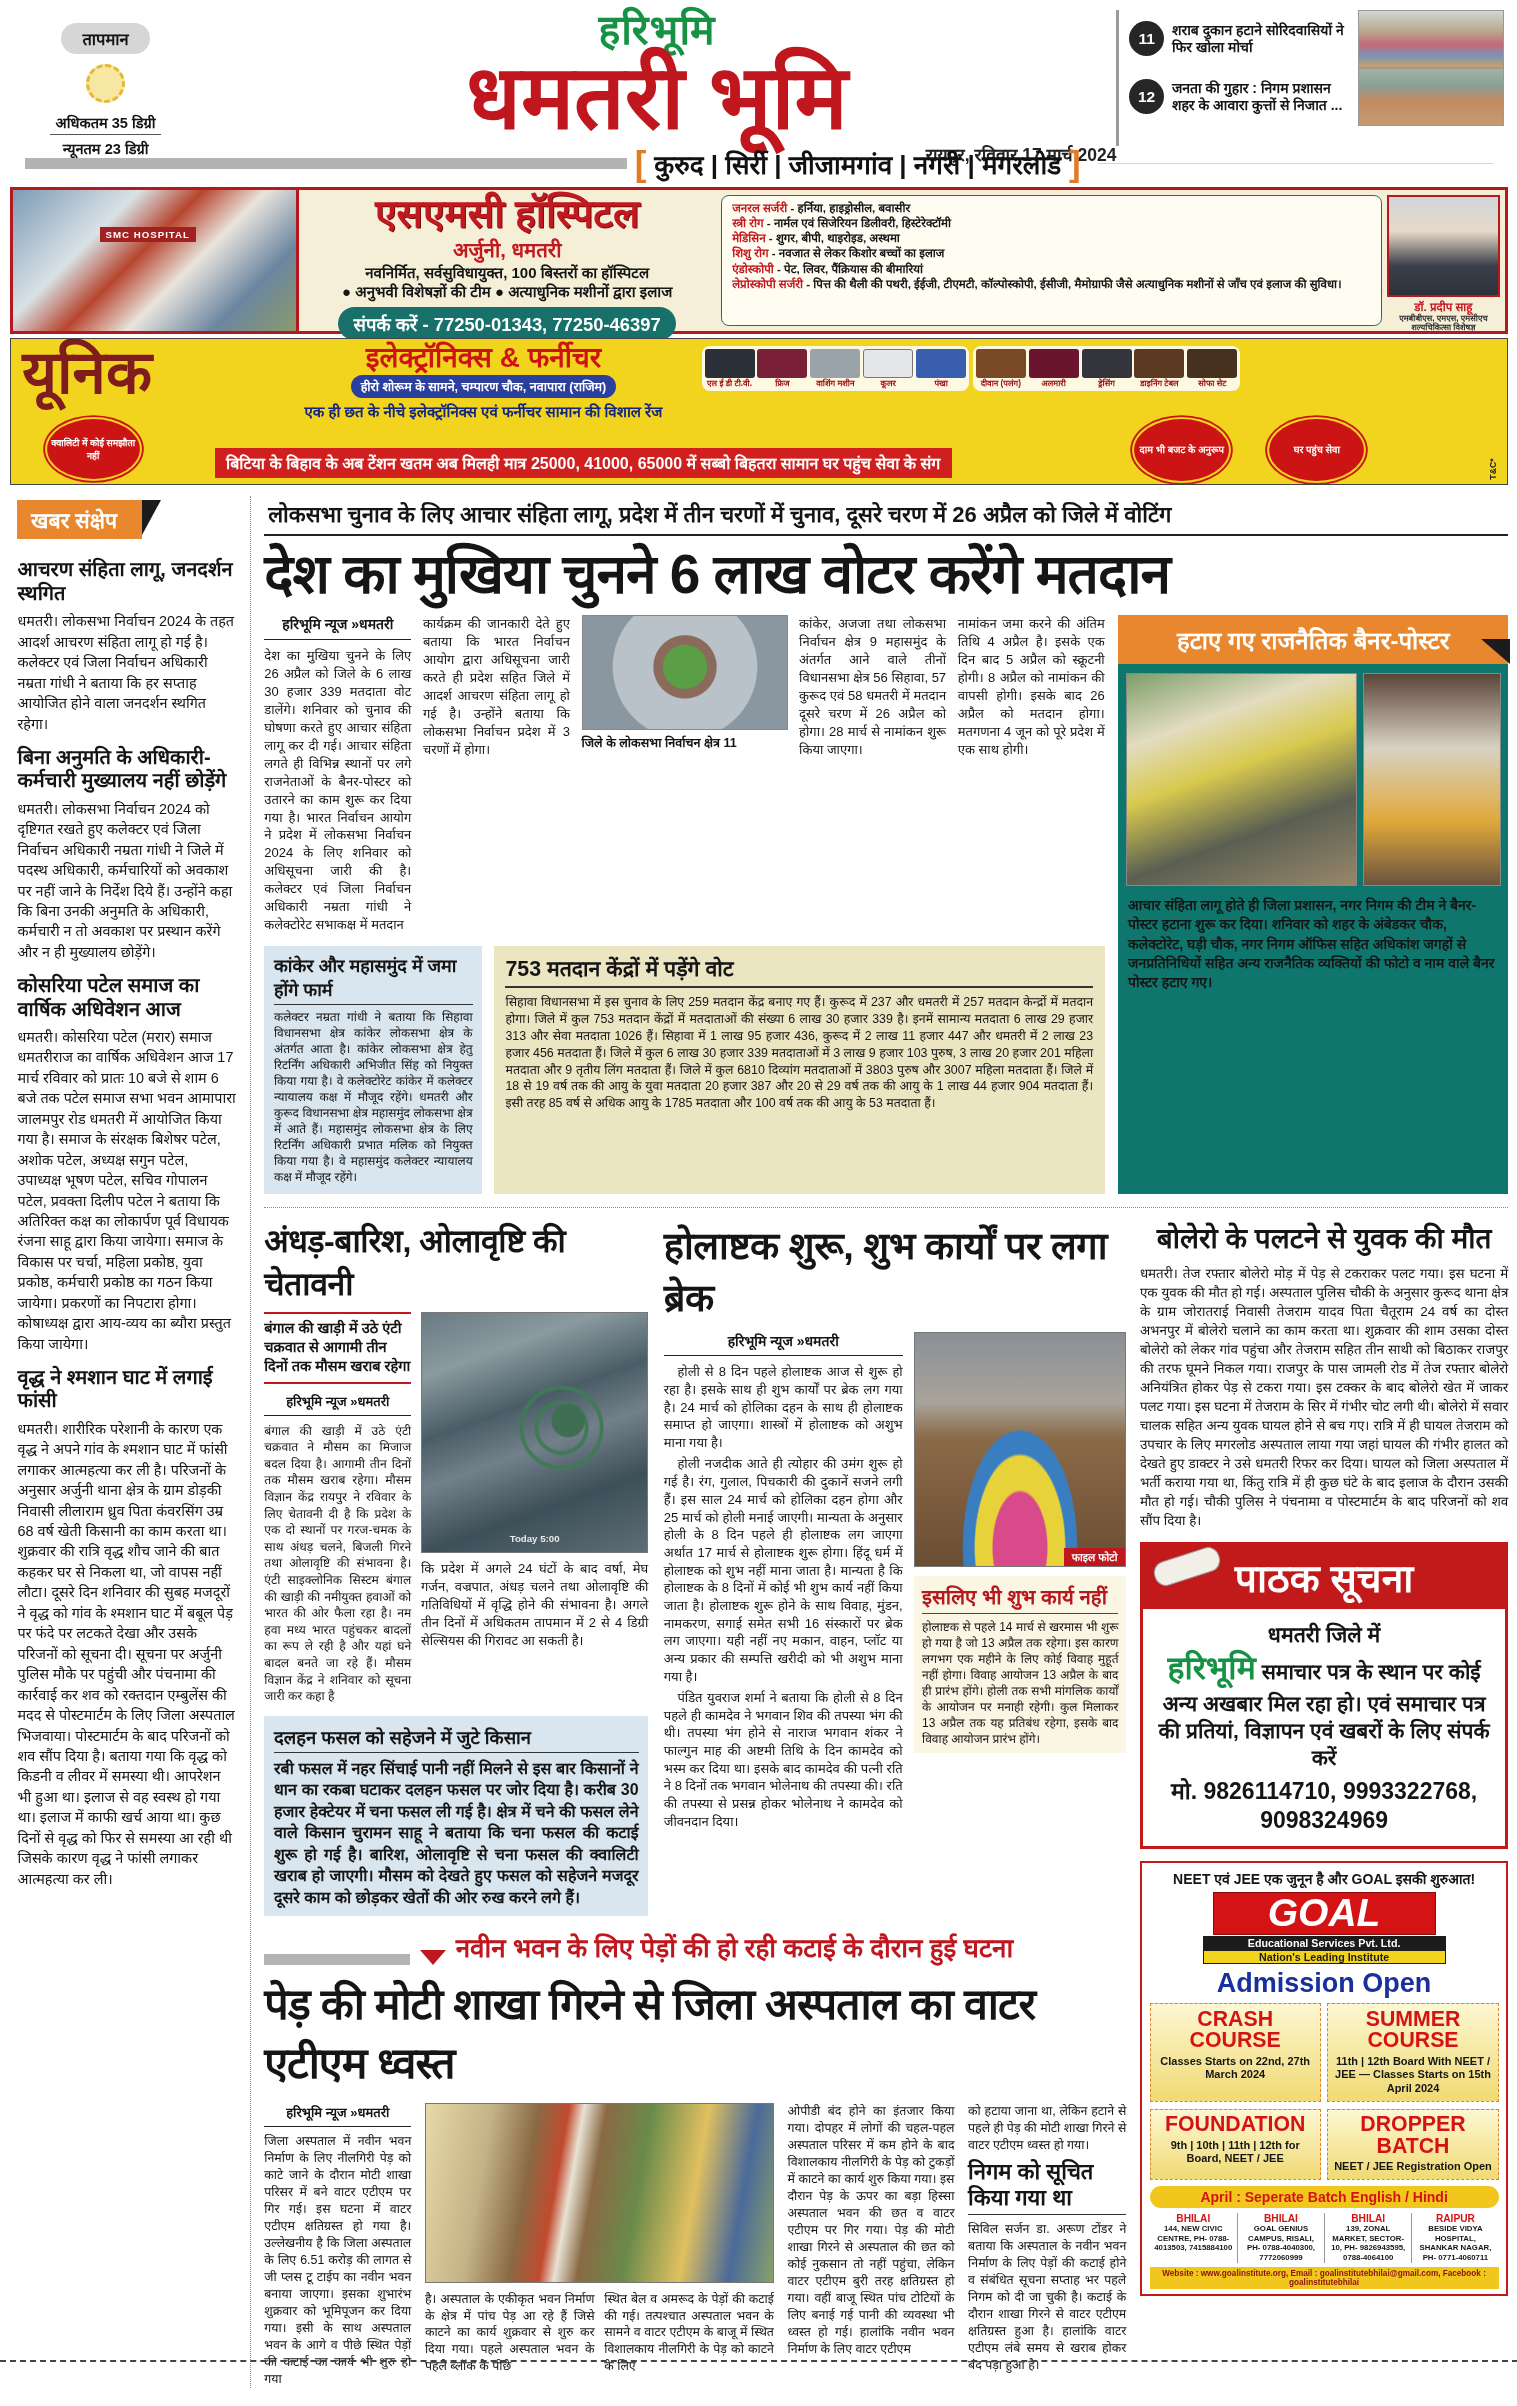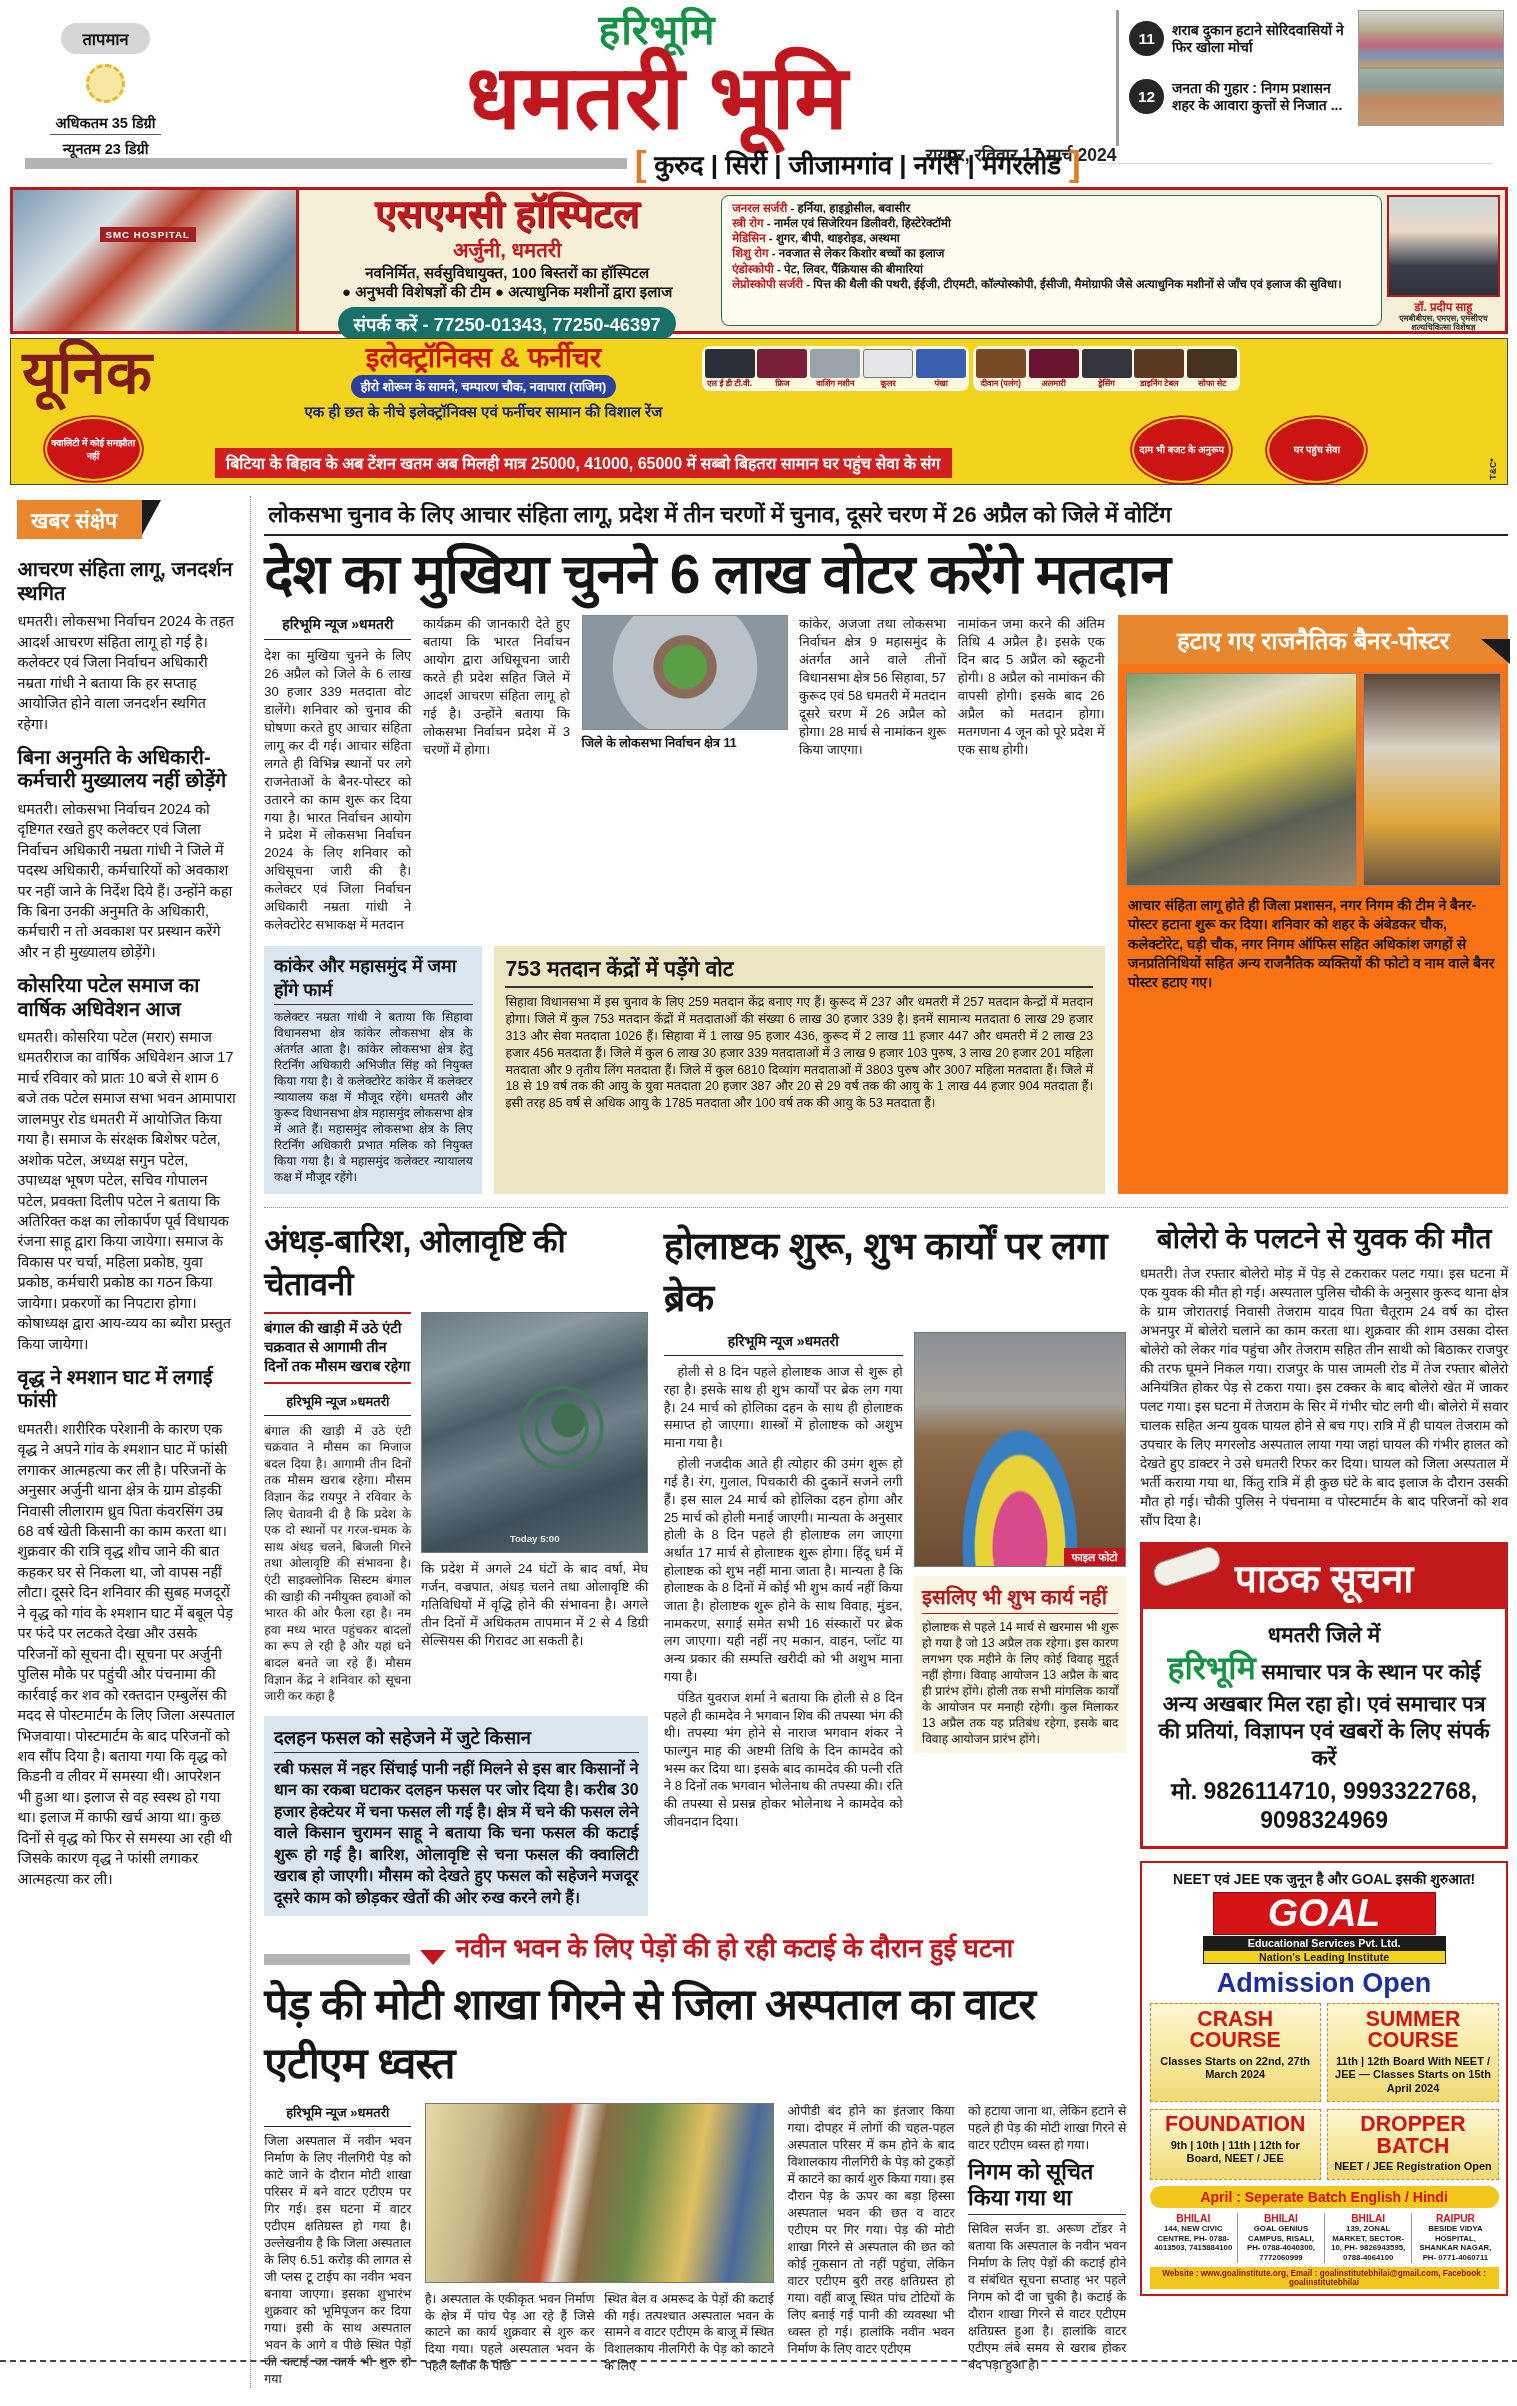--- a/index.html
+++ b/index.html
@@ -89,21 +89,21 @@
   .photo-col { width:206px; }
   .lead-photo { height:115px; border:1px solid #888; background:radial-gradient(circle at 50% 45%, #5a9e46 0 18%, #8a6a5a 19% 26%, #b8c2c8 27% 60%, #8a97a0 61% 100%); }
   .photo-cap { font-size:12.6px; font-weight:700; margin-top:4.9px; line-height:1.3; }
   .boxes-row { display:flex; gap:11.6px; margin-top:11.6px; }
   .box-blue { width:218px; background:#d9e6ef; padding:7.8px 9.7px; }
   .box-blue h4 { font-size:18px; font-weight:900; border-bottom:1.9px solid #333; padding-bottom:2.9px; margin-bottom:4.9px; }
   .box-blue p { font-size:12px; line-height:1.33; text-align:justify; }
   .box-yellow { flex:1; background:#ece5c2; padding:7.8px 11.6px; }
   .box-yellow h4 { font-size:21.3px; font-weight:900; border-bottom:2.9px solid #333; padding-bottom:3.9px; margin-bottom:5.8px; }
   .box-yellow p { font-size:12.4px; line-height:1.36; text-align:justify; }
-  .banner-box { width:390px; background:#f97316; padding:0 0 7.8px; }
+  .banner-box { width:390px; background:#0f766e; padding:0 0 7.8px; }
   .banner-head { position:relative; background:#e8872e; color:#fff; font-weight:900; font-size:24px; text-align:center; padding:7.8px 3.9px; }
   .banner-head::after { content:""; position:absolute; right:-1.9px; top:100%; border-top:25px solid #1c1c1c; border-left:29px solid transparent; margin-top:-25px; }
   .banner-photos { display:flex; gap:5.8px; margin:9.7px 7.8px; }
   .bp1 { width:231px; height:213px; background:linear-gradient(160deg,#7d9e6a 0%,#e3dcc0 25%,#d8c94e 45%,#5a5f52 70%,#98876a 100%); border:1px solid #888; }
   .bp2 { flex:1; height:213px; background:linear-gradient(180deg,#5a4438 0%,#d8d2c4 35%,#e0a83a 70%,#6a5340 100%); border:1px solid #888; }
   .banner-cap { font-size:14px; font-weight:600; line-height:1.38; padding:0 9.7px; }
   .dot-sep { border-top:1.9px dotted #8a8a8a; margin:13.6px 0 9.7px; }
   
   .mid-section { display:flex; gap:13.6px; }
   .mid-left { width:862px; }

